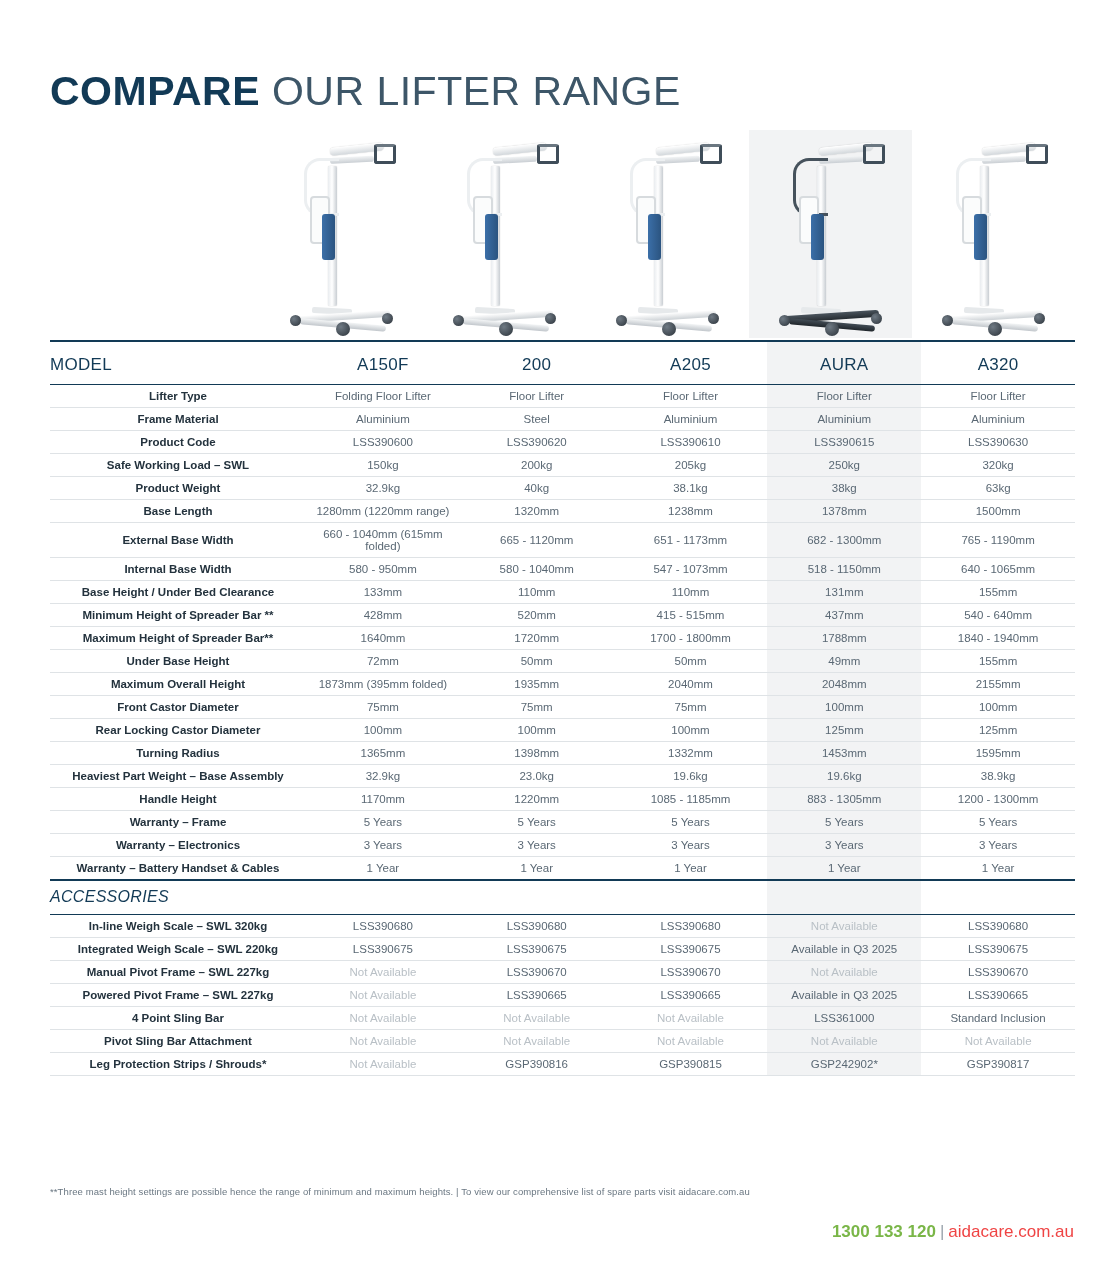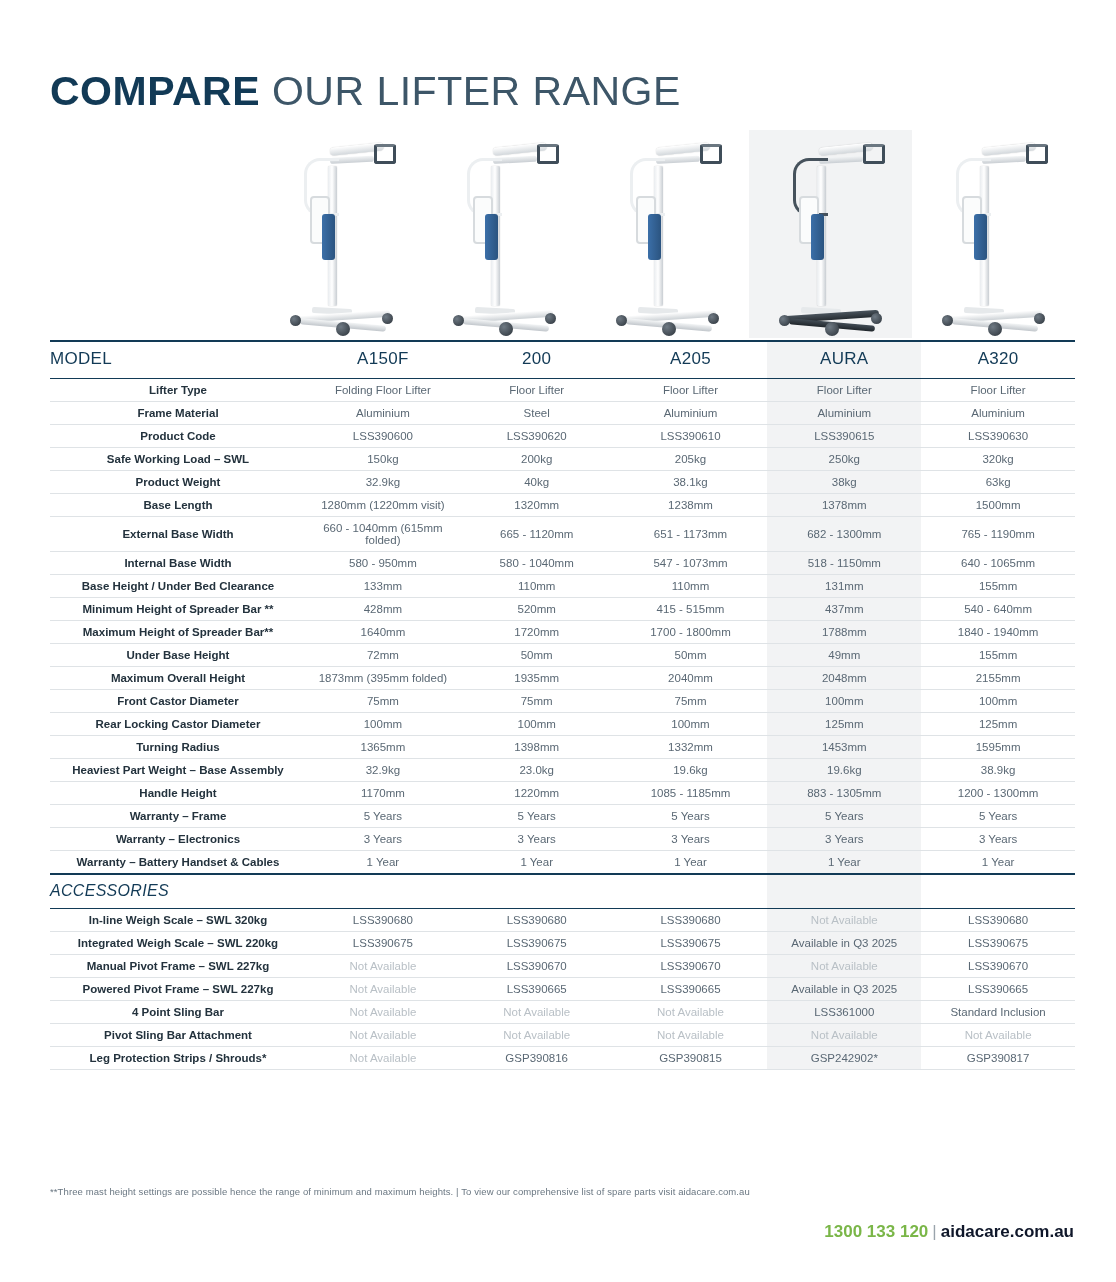--- a/index.html
+++ b/index.html
@@ -199,21 +199,21 @@
     border-collapse: collapse;
     width: 1025px;
     table-layout: fixed;
   }
   table.spec col.label { width: 256px; }
   table.spec col.val   { width: 153.8px; }
 
   .hdr-row td {
     border-top: 2px solid #123a56;
     border-bottom: 1px solid #123a56;
-    padding: 7px 0 9px 0;
+    padding: 13px 0 9px 0;
     font-size: 17px;
     color: #123a56;
     letter-spacing: .3px;
   }
   .hdr-row td.label {
     text-align: left;
     font-weight: normal;
   }
   .hdr-row td.val {
     text-align: center;
@@ -272,22 +272,22 @@
   .footer .phone {
     color: #7ab648;
     font-weight: bold;
   }
   .footer .sep {
     color: #9aa4ac;
     margin: 0 4px;
     font-weight: normal;
   }
   .footer .web {
-    color: #0f172a;
-    font-weight: bold;
+    color: #ef4444;
+    font-weight: normal;
   }
 </style>
 </head>
 <body>
 
 <div class="page">
 
   <div class="title">
     <span class="bold">COMPARE</span><span class="light"> OUR LIFTER RANGE</span>
   </div>
@@ -434,21 +434,21 @@
           <tr class="data">
             <td class="label">Product Weight</td>
             <td class="val">32.9kg</td>
             <td class="val">40kg</td>
             <td class="val">38.1kg</td>
             <td class="val hl">38kg</td>
             <td class="val">63kg</td>
           </tr>
           <tr class="data">
             <td class="label">Base Length</td>
-            <td class="val">1280mm (1220mm visit)</td>
+            <td class="val">1280mm (1220mm range)</td>
             <td class="val">1320mm</td>
             <td class="val">1238mm</td>
             <td class="val hl">1378mm</td>
             <td class="val">1500mm</td>
           </tr>
           <tr class="data">
             <td class="label">External Base Width</td>
             <td class="val">660 - 1040mm (615mm folded)</td>
             <td class="val">665 - 1120mm</td>
             <td class="val">651 - 1173mm</td>

